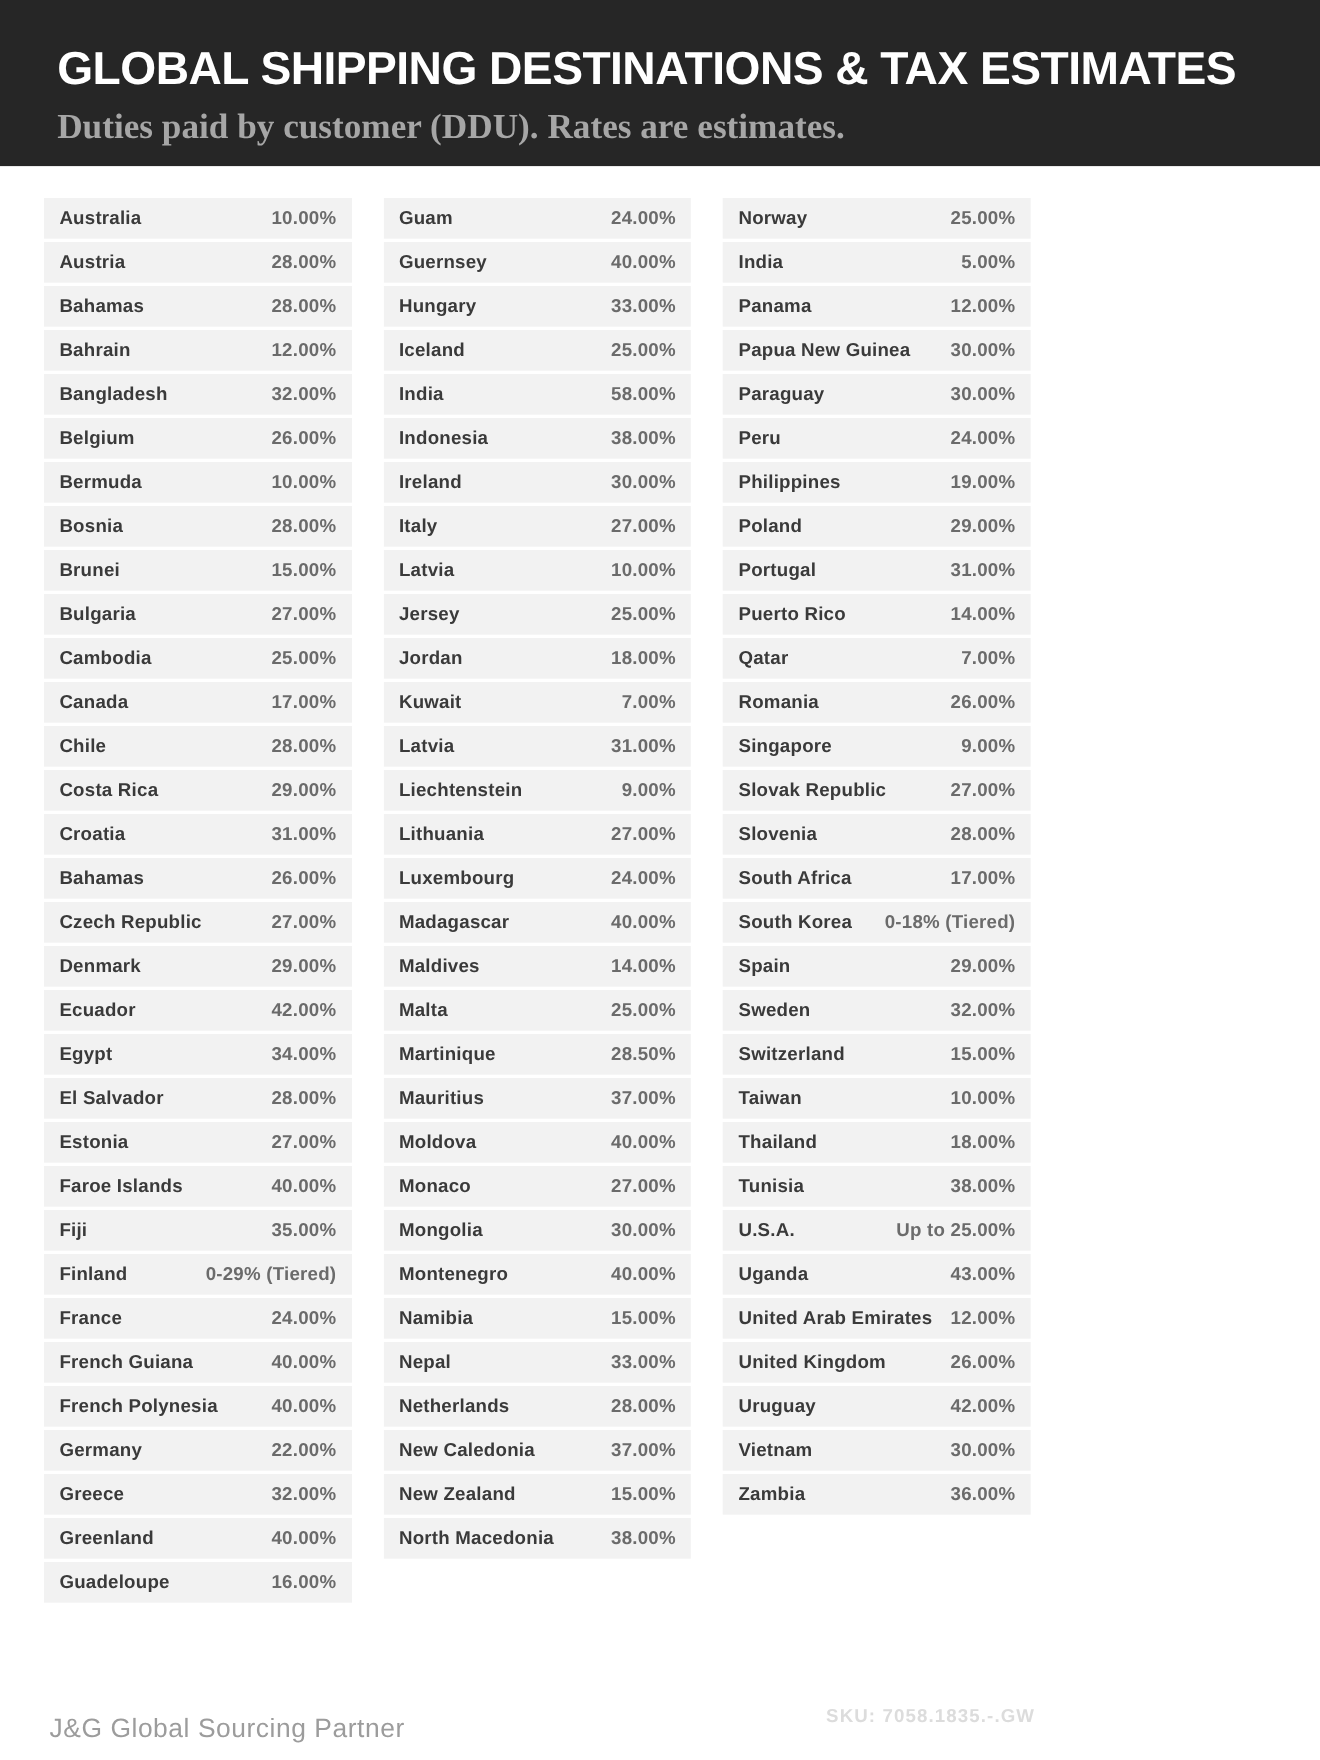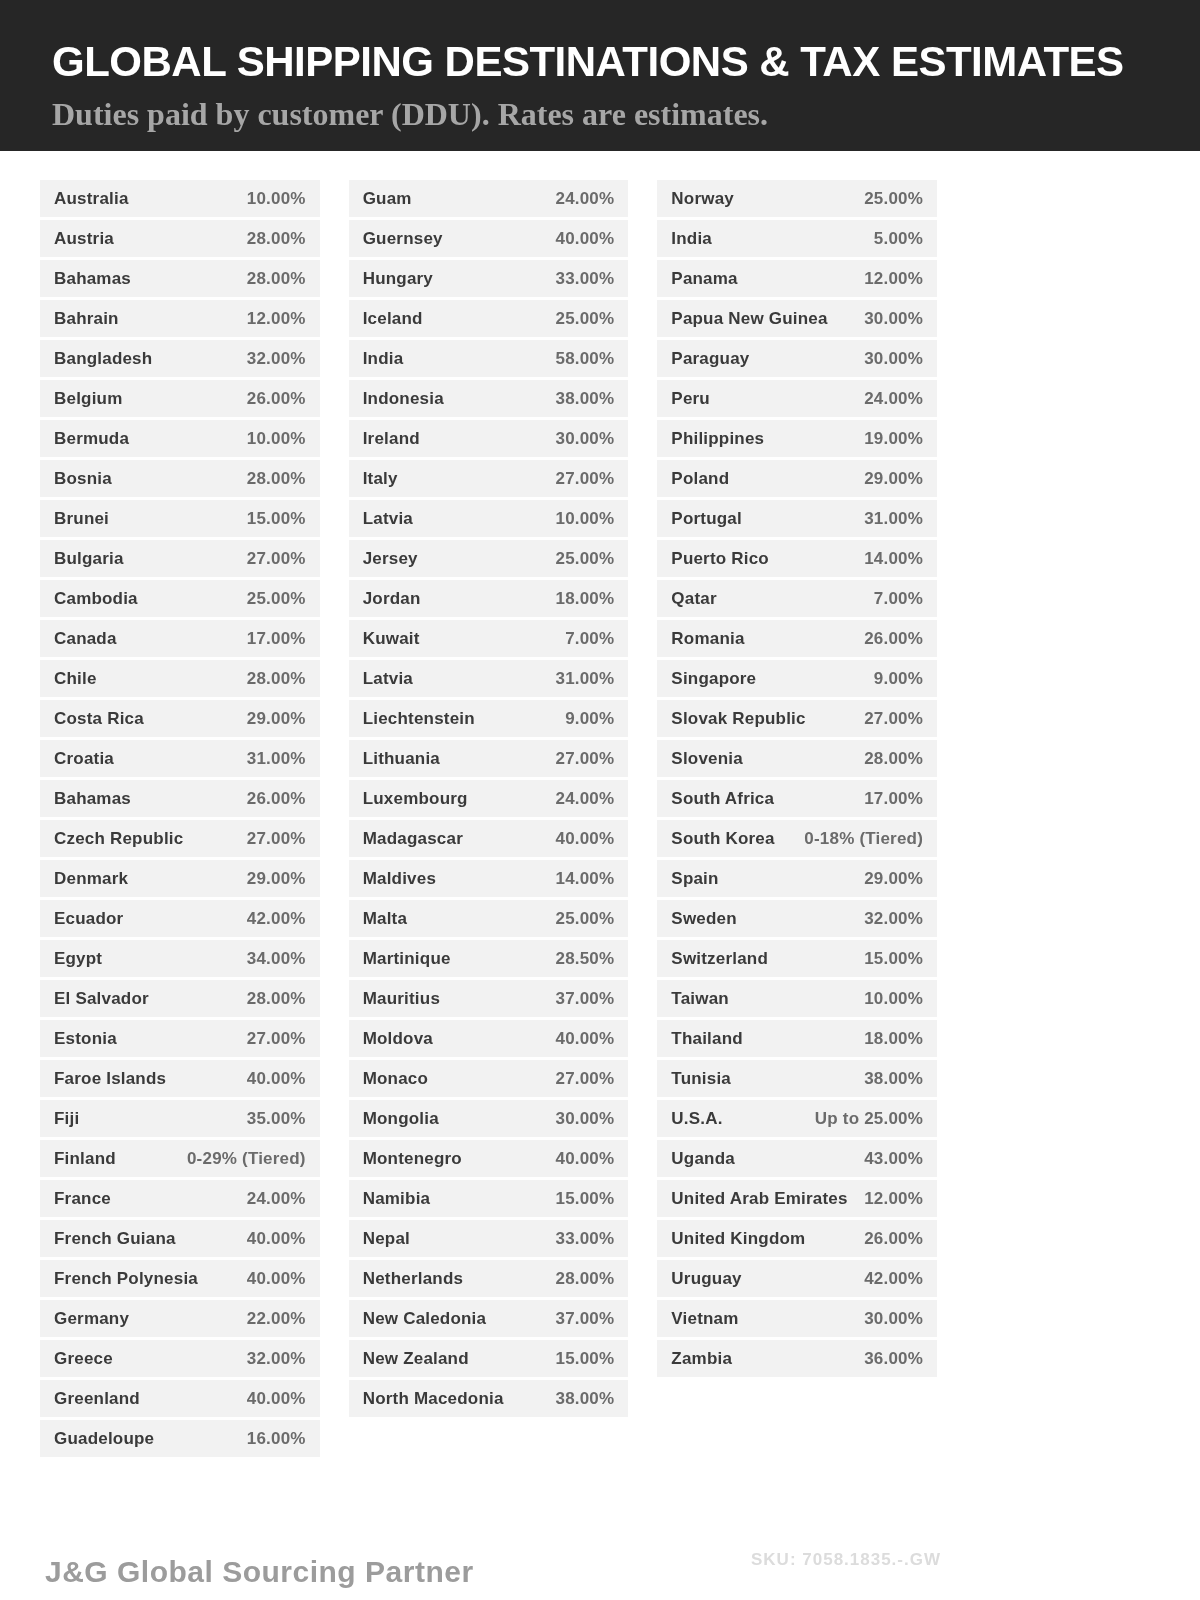--- a/index.html
+++ b/index.html
@@ -80,22 +80,22 @@
     position: absolute;
     top: 1532px;
     left: 45px;
     right: 48px;
     height: 56px;
     display: flex;
     align-items: center;
     justify-content: space-between;
   }
   .brand {
-    font-size: 30px;
-    font-weight: bold;
+    font-size: 24px;
+    font-weight: normal;
     letter-spacing: 0.5px;
     color: var(--brand_text, #9c9c9c);
     white-space: nowrap;
     margin-top: 24px;
   }
   .sku {
     font-size: 17px;
     font-weight: bold;
     letter-spacing: 1px;
     color: var(--sku_text, #dcdcdc);

